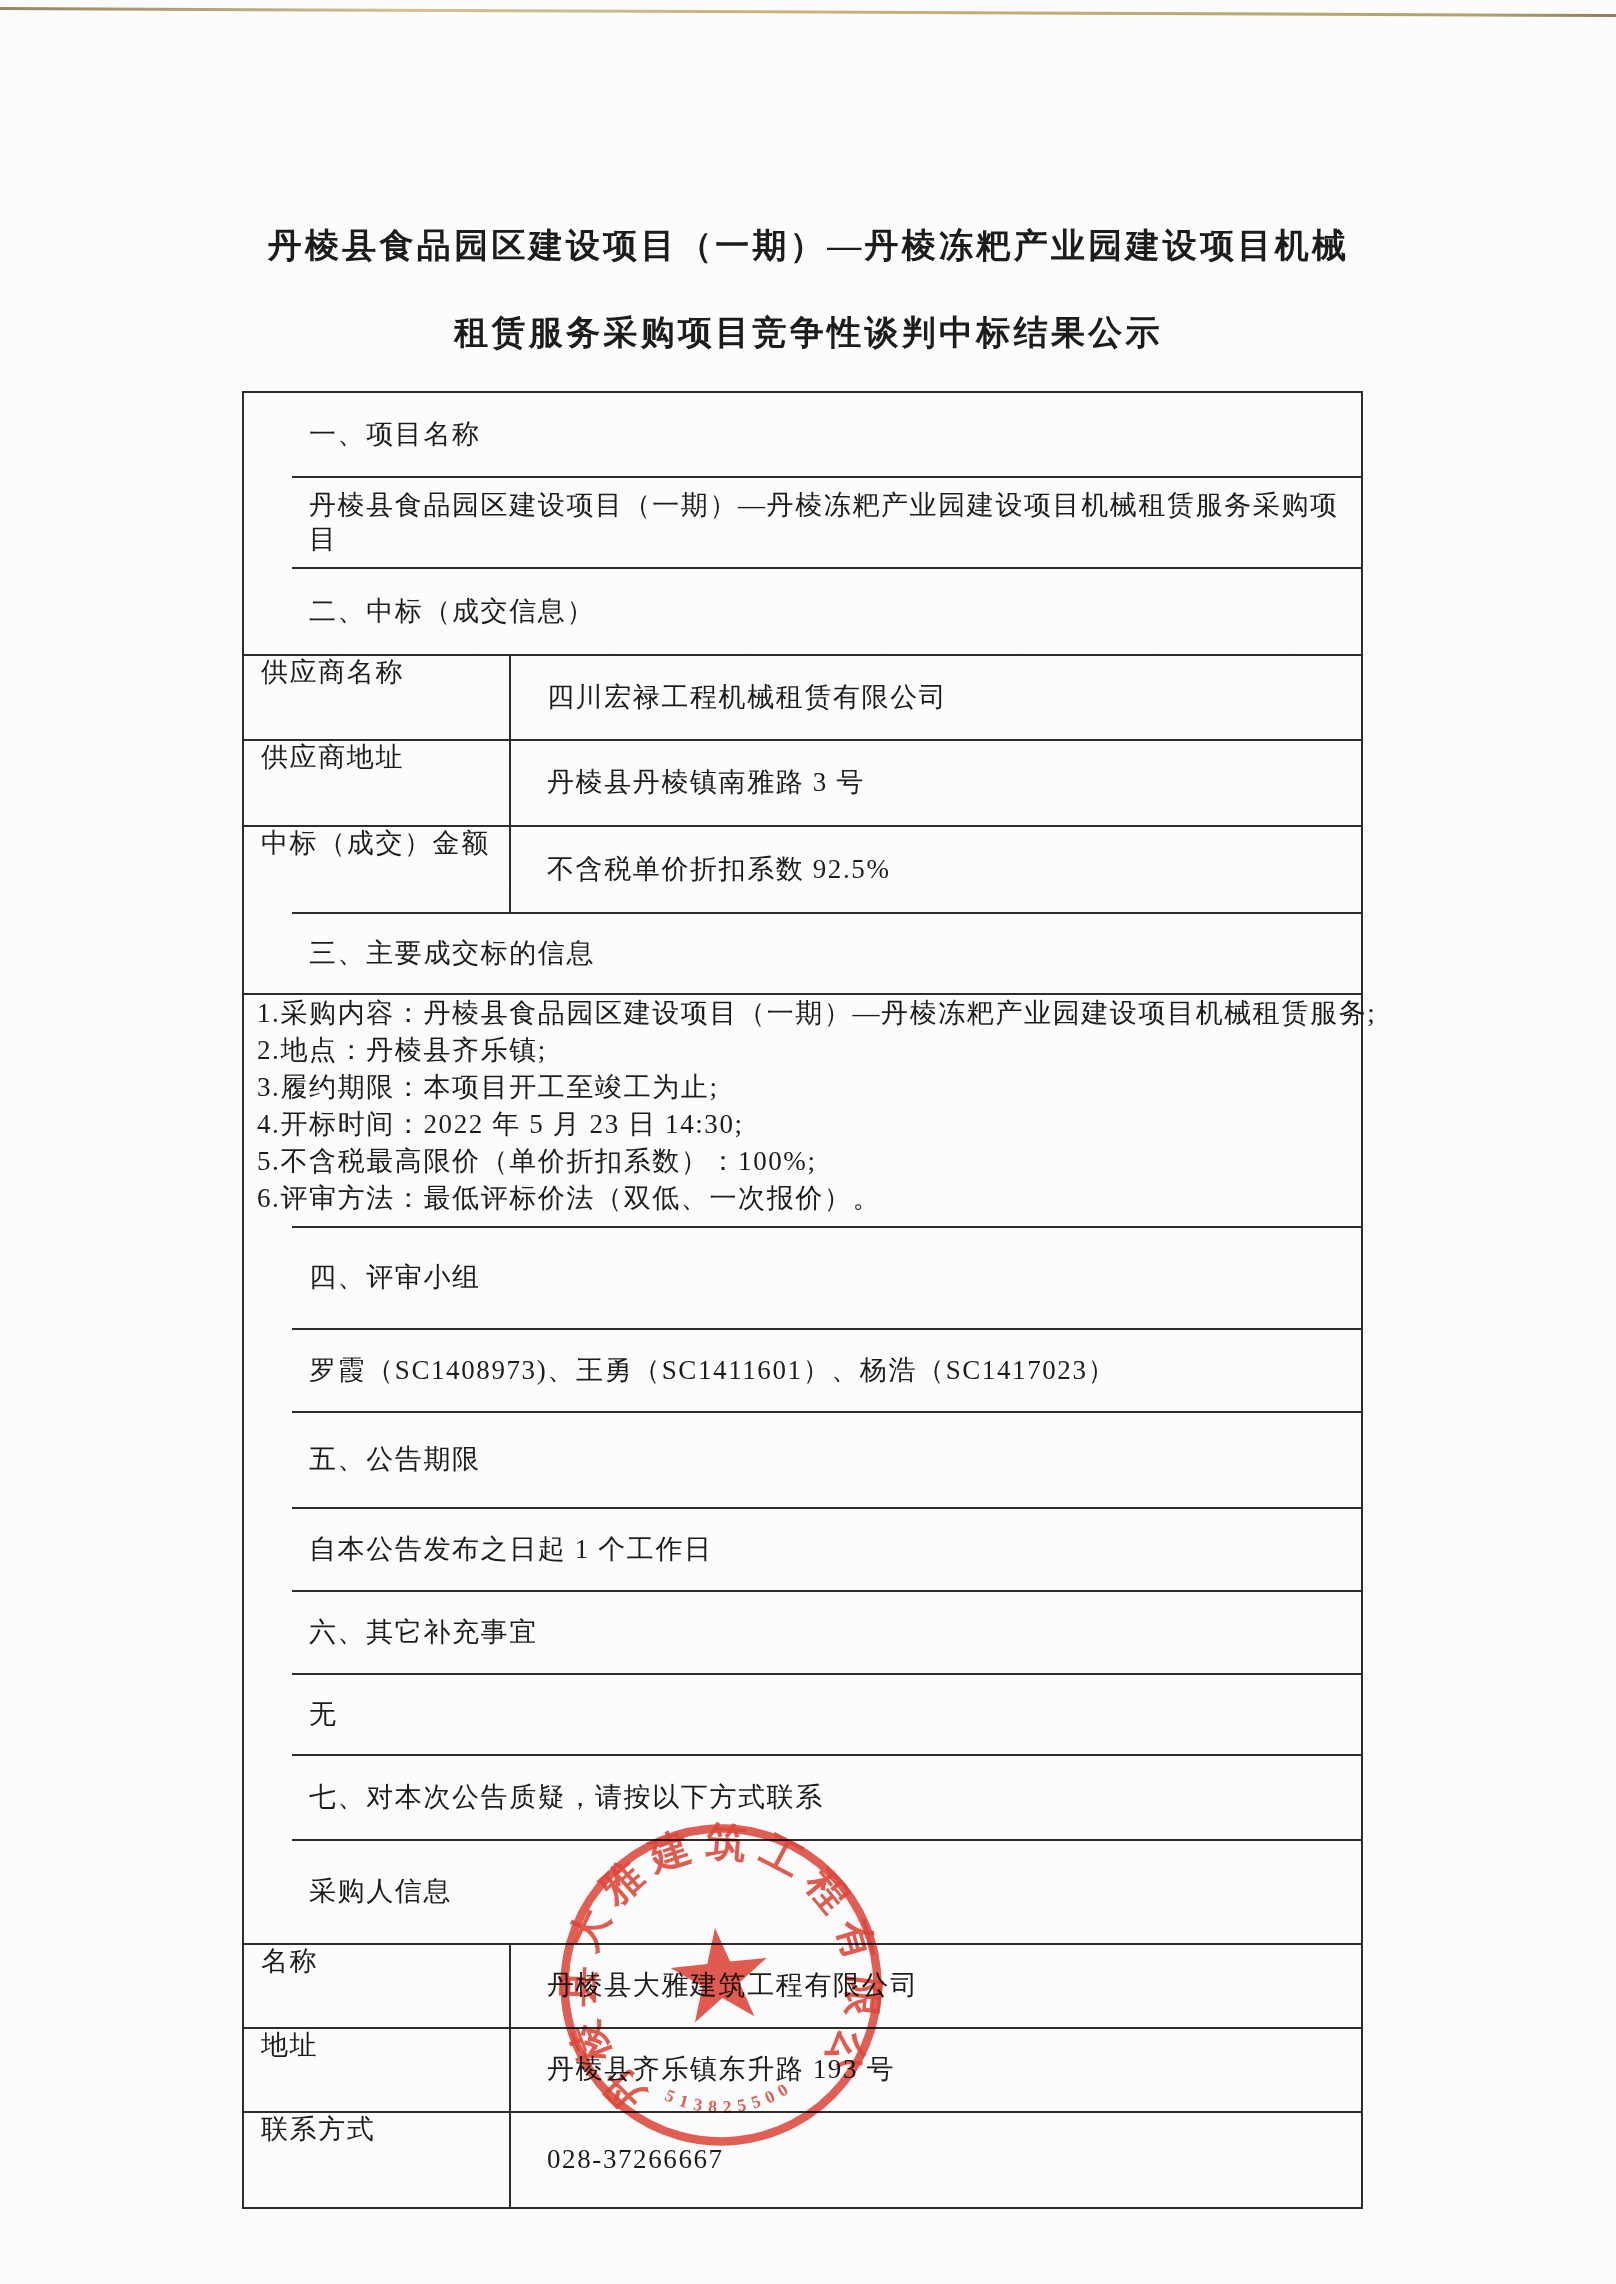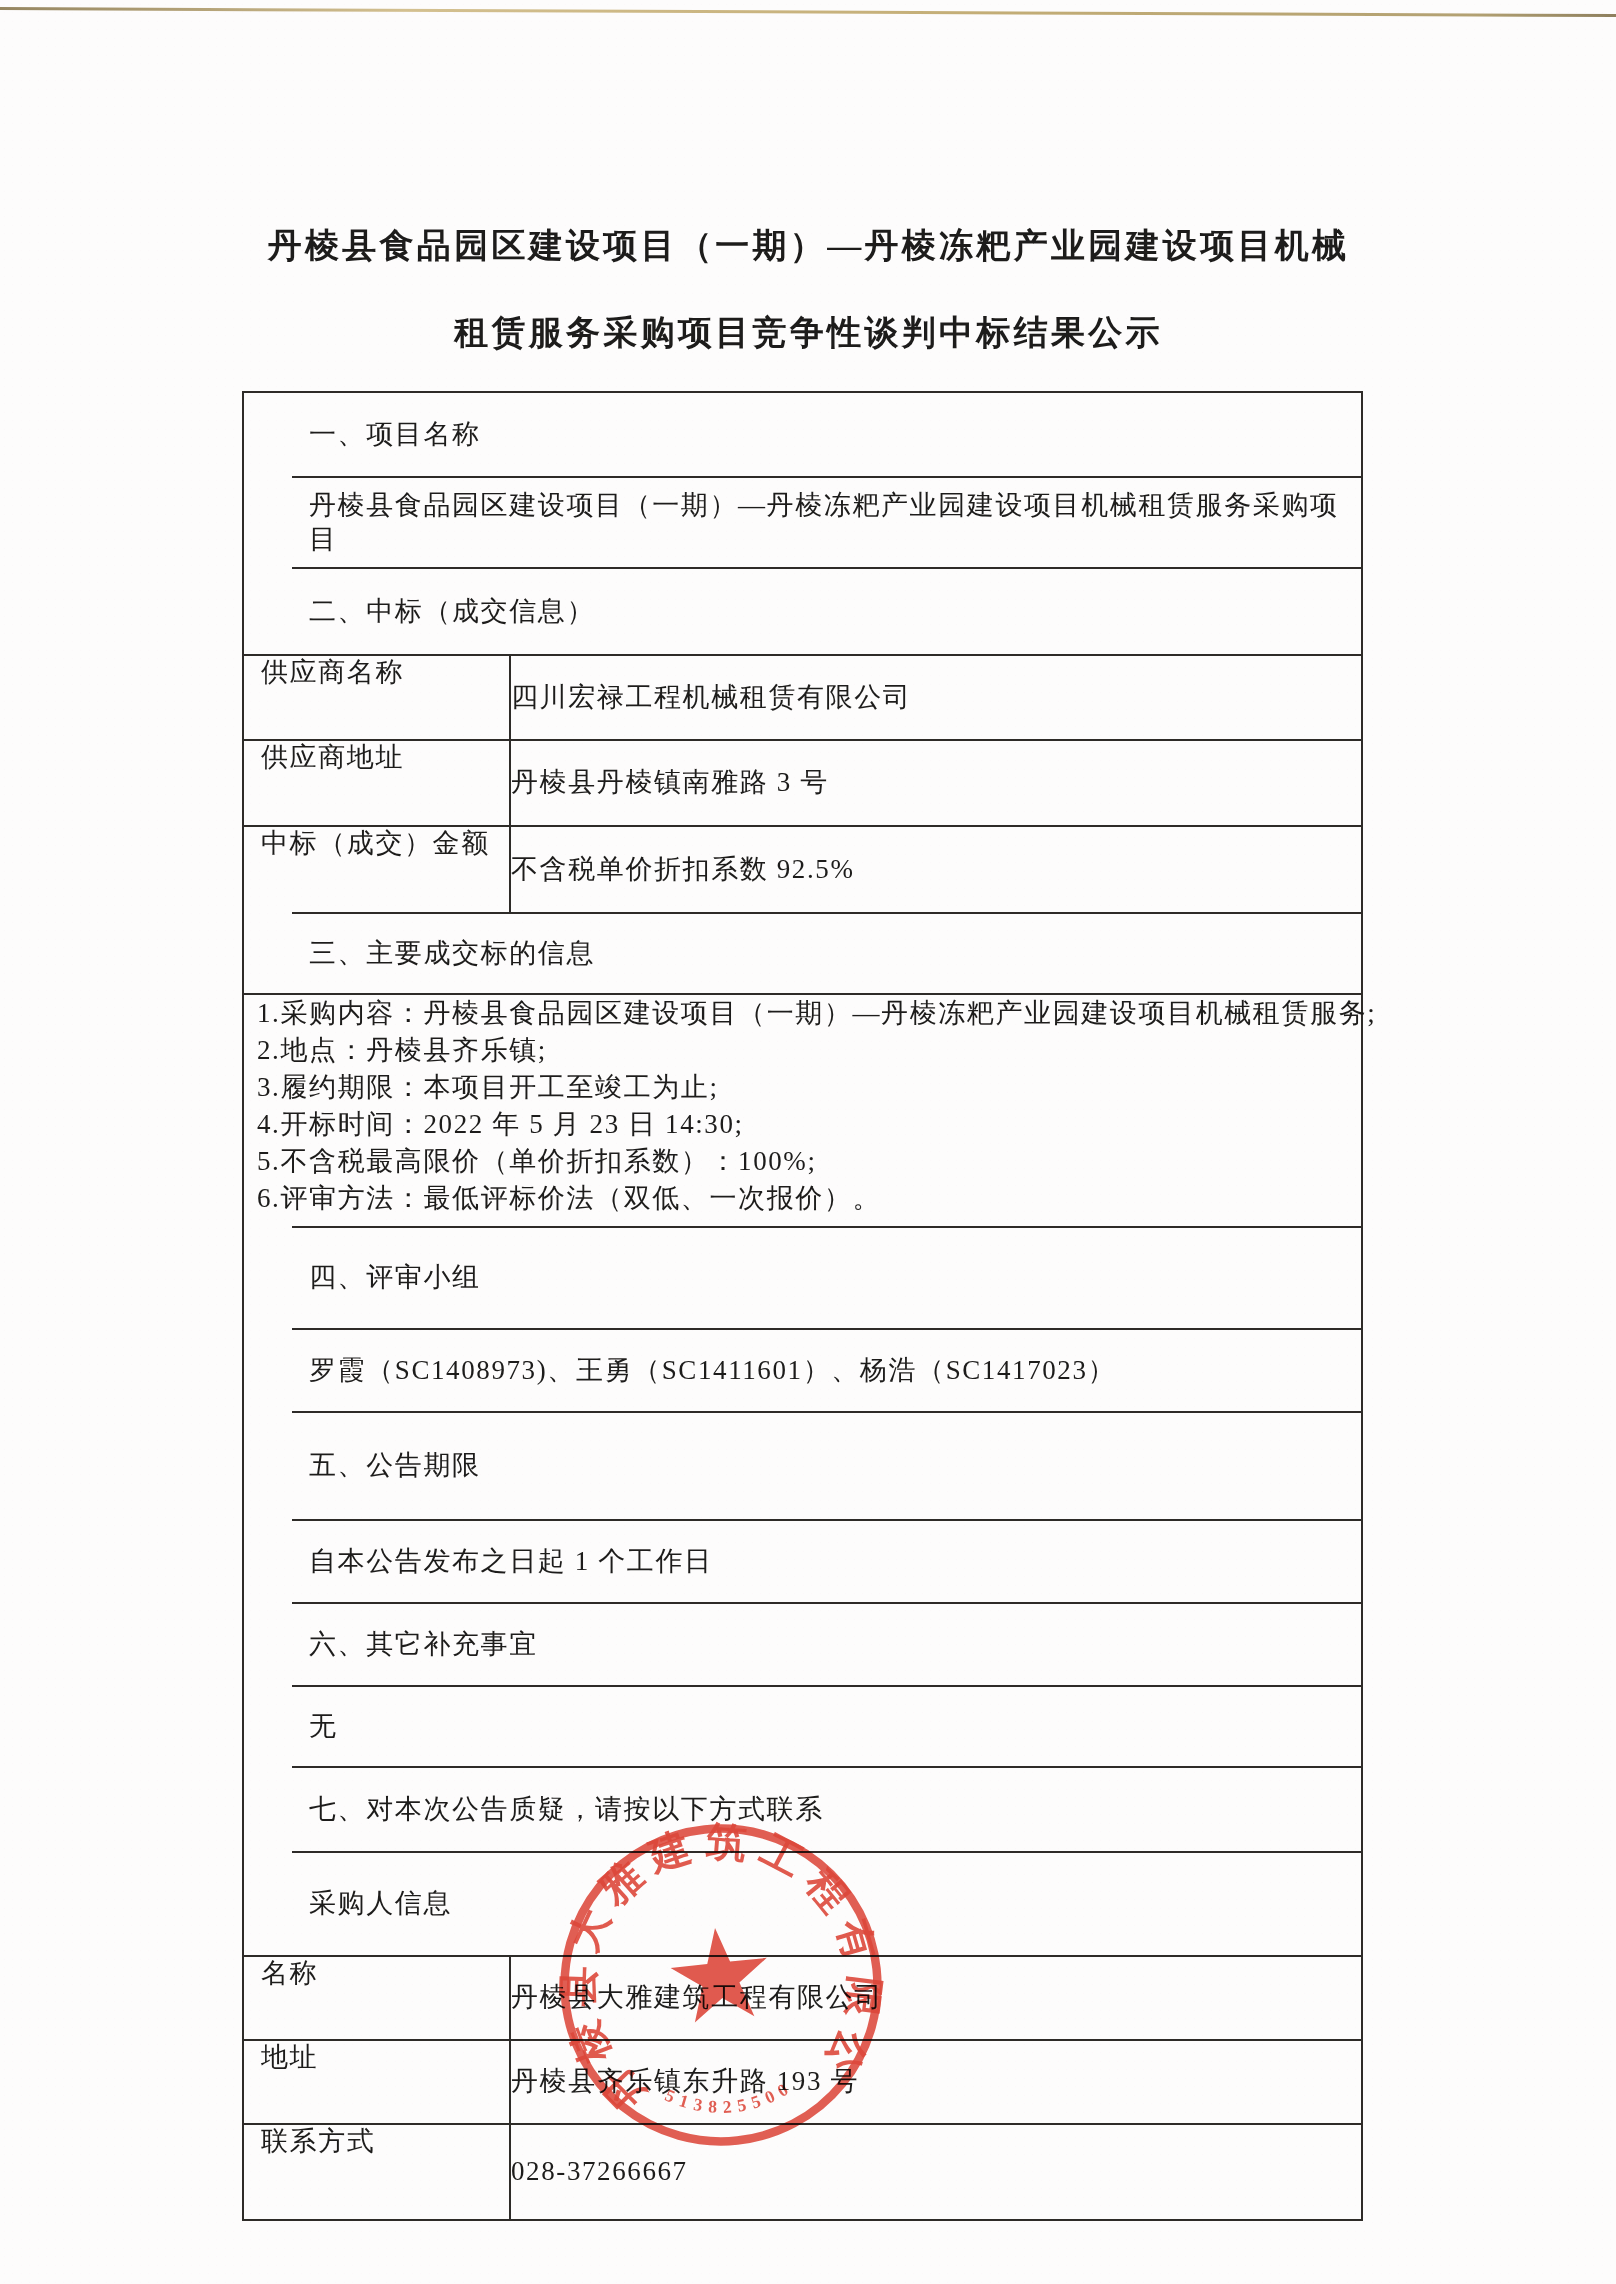--- a/index.html
+++ b/index.html
@@ -26,21 +26,21 @@
     border:2.6px solid #2e2b28;box-sizing:border-box;
     font-size:27px;letter-spacing:1.6px;line-height:1.25;
   }
   .row{display:flex;align-items:center;box-sizing:border-box;border-top:2.6px solid #2e2b28;}
   .row:first-child{border-top:none;}
   .row.single{padding-left:17px;margin-left:48px;}
   .row.multiline{flex-direction:column;align-items:flex-start;justify-content:flex-start;padding-left:13px;}
   .row.multiline .mline{line-height:37px;height:37px;white-space:nowrap;}
   .cell-label{width:267px;align-self:stretch;display:flex;align-items:flex-start;
     padding-left:17px;border-right:2px solid #2e2b28;box-sizing:border-box;flex-shrink:0;}
-  .cell-value{flex:1;}
+  .cell-value{flex:1;padding-left:36px;}
   .seal{
     position:absolute;left:519px;top:1783px;width:404px;height:404px;
     transform:rotate(-6deg);mix-blend-mode:multiply;opacity:0.93;
   }
   .seal text{font-family:"Liberation Serif","DejaVu Serif",serif;font-weight:bold;}
 </style>
 </head>
 <body>
 
 <div class="scan-edge"></div>
@@ -88,21 +88,21 @@
     <div class="mline">4.开标时间：2022 年 5 月 23 日 14:30;</div>
     <div class="mline">5.不含税最高限价（单价折扣系数）：100%;</div>
     <div class="mline">6.评审方法：最低评标价法（双低、一次报价）。</div>
   </div>
   <div class="row single" style="height:102px">
     <span>四、评审小组</span>
   </div>
   <div class="row single" style="height:83px">
     <span>罗霞（SC1408973)、王勇（SC1411601）、杨浩（SC1417023）</span>
   </div>
-  <div class="row single" style="height:108px">
+  <div class="row single" style="height:96px">
     <span>五、公告期限</span>
   </div>
   <div class="row single" style="height:83px">
     <span>自本公告发布之日起 1 个工作日</span>
   </div>
   <div class="row single" style="height:83px">
     <span>六、其它补充事宜</span>
   </div>
   <div class="row single" style="height:81px">
     <span>无</span>

